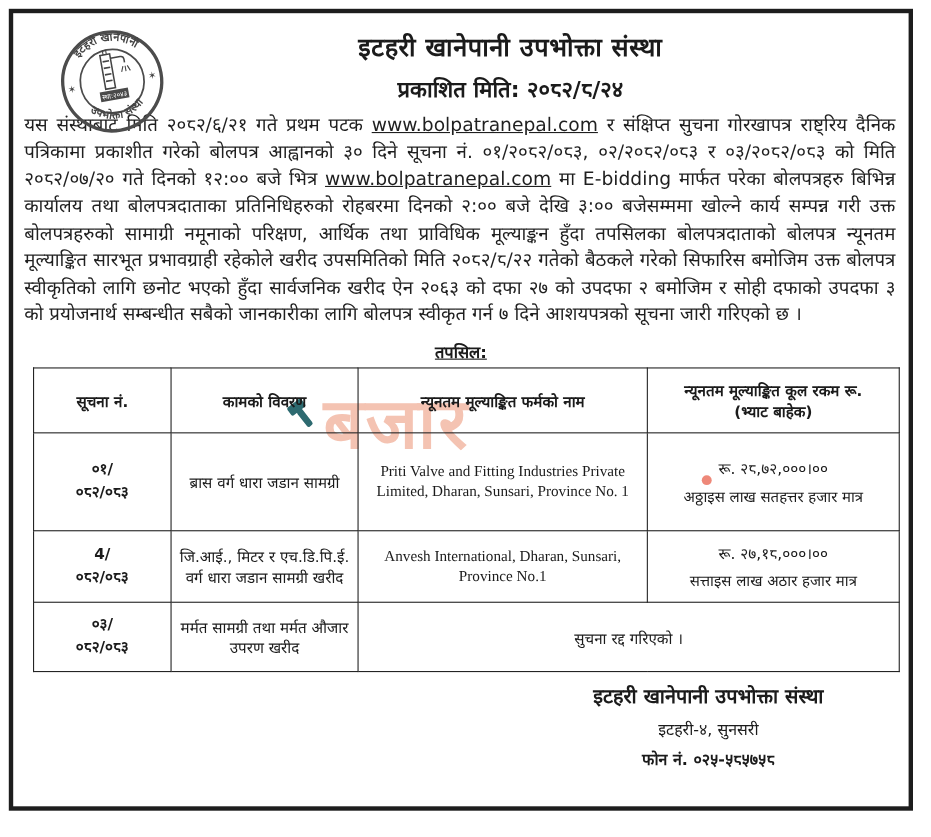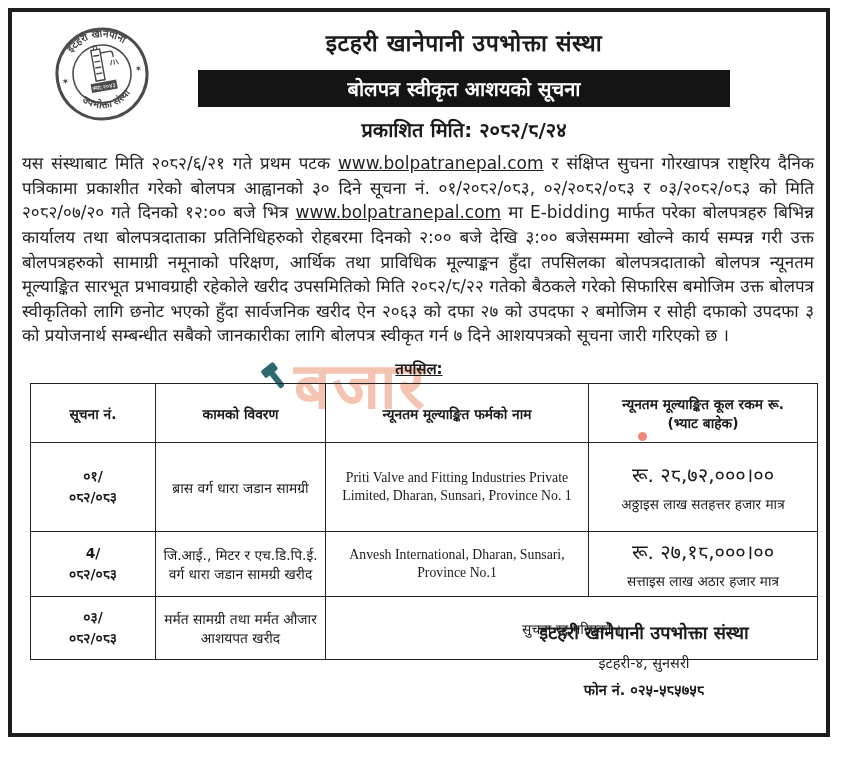--- a/index.html
+++ b/index.html
@@ -45,21 +45,21 @@
     position:relative; z-index:1; border-collapse:collapse; table-layout:fixed;
     margin:5px 16px 0 18px; width:787px; background:transparent;
   }
   table.schedule th, table.schedule td{
     border:1.6px solid #242424; text-align:center; vertical-align:middle;
     padding:5px 6px; font-size:13.8px; background:transparent;
   }
   table.schedule th{font-weight:bold; height:48px;}
   th .sub{display:block; font-weight:bold;}
   td.firm{font-family:"Liberation Serif",serif; font-size:15.5px; line-height:1.3;}
-  td .amt-fig{font-size:20px; margin-bottom:6px;}
+  td .amt-fig{font-size:14px; margin-bottom:6px;}
   td .amt-words{font-size:13.6px;}
   td .no1,.no2{display:block; line-height:1.5;font-weight:bold;}
   tr.r1 td{height:78px;}
   tr.r2 td{height:54px;}
   tr.r3 td{height:52px;}
   
   .footer{
     position:absolute; right:22px; top:608px; width:320px; text-align:center; z-index:2;
   }
   .footer .f-org{font-size:18px; font-weight:bold;}
@@ -98,23 +98,20 @@
           <path d="M62,42 l-2,5 M64,42 l0,5 M66,42 l2,5" stroke-width="1"></path>
           <path d="M46,29 v-4 h3 v4" stroke-width="1"></path>
         </g>
         <rect x="37" y="62" width="26" height="9" fill="#4a4a4a"></rect>
         <text x="50" y="69" font-size="6.2" fill="#ffffff" text-anchor="middle">स्था:२०४३</text>
       </svg>
     </div>
 
     <div class="header-text">
       <div class="org-name">इटहरी खानेपानी उपभोक्ता संस्था</div>
-      <div>
-        <div class="banner">बोलपत्र स्वीकृत आशयको सूचना</div>
-      </div>
       <div class="pub-date">प्रकाशित मिति: २०८२/८/२४</div>
     </div>
 
     <p class="body-text" id="body-paragraph"><span>यस संस्थाबाट मिति २०८२/६/२१ गते प्रथम पटक </span><span class="u">www.bolpatranepal.com</span><span> र संक्षिप्त सुचना गोरखापत्र राष्ट्रिय दैनिक पत्रिकामा प्रकाशीत गरेको बोलपत्र आह्वानको ३० दिने सूचना नं. ०१/२०८२/०८३, ०२/२०८२/०८३ र ०३/२०८२/०८३ को मिति २०८२/०७/२० गते दिनको १२:०० बजे भित्र </span><span class="u">www.bolpatranepal.com</span><span> मा E-bidding मार्फत परेका बोलपत्रहरु बिभिन्न कार्यालय तथा बोलपत्रदाताका प्रतिनिधिहरुको रोहबरमा दिनको २:०० बजे देखि ३:०० बजेसम्ममा खोल्ने कार्य सम्पन्न गरी उक्त बोलपत्रहरुको सामाग्री नमूनाको परिक्षण, आर्थिक तथा प्राविधिक मूल्याङ्कन हुँदा तपसिलका बोलपत्रदाताको बोलपत्र न्यूनतम मूल्याङ्कित सारभूत प्रभावग्राही रहेकोले खरीद उपसमितिको मिति २०८२/८/२२ गतेको बैठकले गरेको सिफारिस बमोजिम उक्त बोलपत्र स्वीकृतिको लागि छनोट भएको हुँदा सार्वजनिक खरीद ऐन २०६३ को दफा २७ को उपदफा २ बमोजिम र सोही दफाको उपदफा ३ को प्रयोजनार्थ सम्बन्धीत सबैको जानकारीका लागि बोलपत्र स्वीकृत गर्न ७ दिने आशयपत्रको सूचना जारी गरिएको छ ।</span></p>
 
     <div class="watermark">
       <svg width="40" height="40" viewBox="0 0 40 40" style="margin-top:2px">
         <g id="gavel" transform="rotate(-38 20 20)" fill="#2d6a70">
           <rect x="12" y="8" width="16" height="9" rx="2"></rect>
           <rect x="17" y="16" width="6" height="18" rx="2"></rect>
@@ -167,21 +164,21 @@
         <td>
           <div class="amt-fig">रू. २७,१८,०००।००</div>
           <div class="amt-words">सत्ताइस लाख अठार हजार मात्र</div>
         </td>
       </tr>
       <tr class="r3">
         <td>
           <span class="no1">०३/</span>
           <span class="no2">०८२/०८३</span>
         </td>
-        <td>मर्मत सामग्री तथा मर्मत औजार आशयपत खरीद</td>
+        <td>मर्मत सामग्री तथा मर्मत औजार उपरण खरीद</td>
         <td colspan="2">सुचना रद्द गरिएको ।</td>
       </tr>
     </tbody>
       </table>
 
     <div class="footer">
       <div class="f-org">इटहरी खानेपानी उपभोक्ता संस्था</div>
       <div class="f-addr">इटहरी-४, सुनसरी</div>
       <div class="f-phone">फोन नं. ०२५-५८५७५८</div>
     </div>

